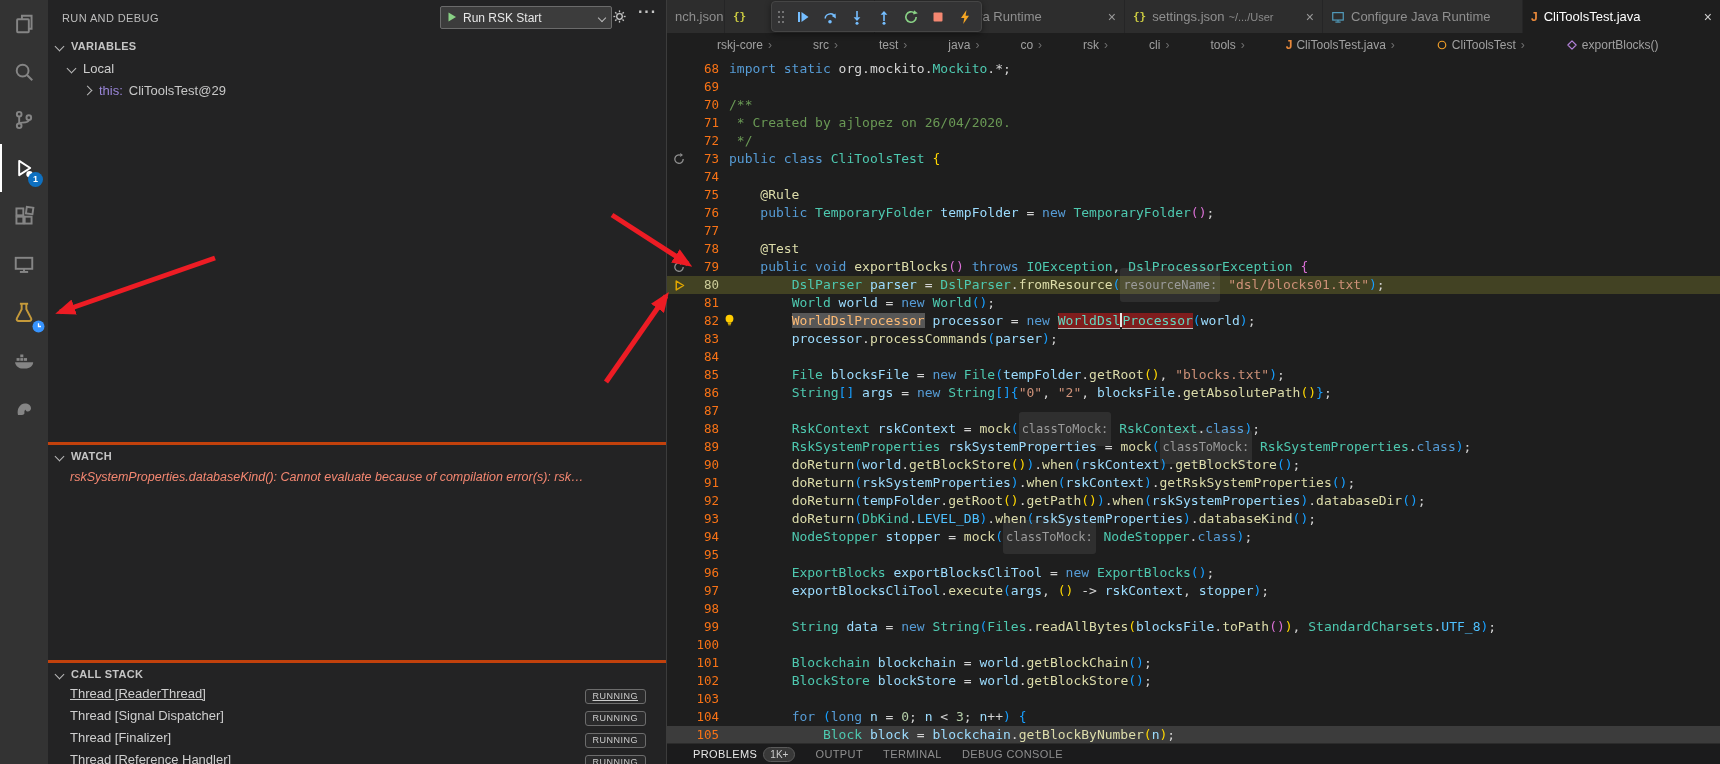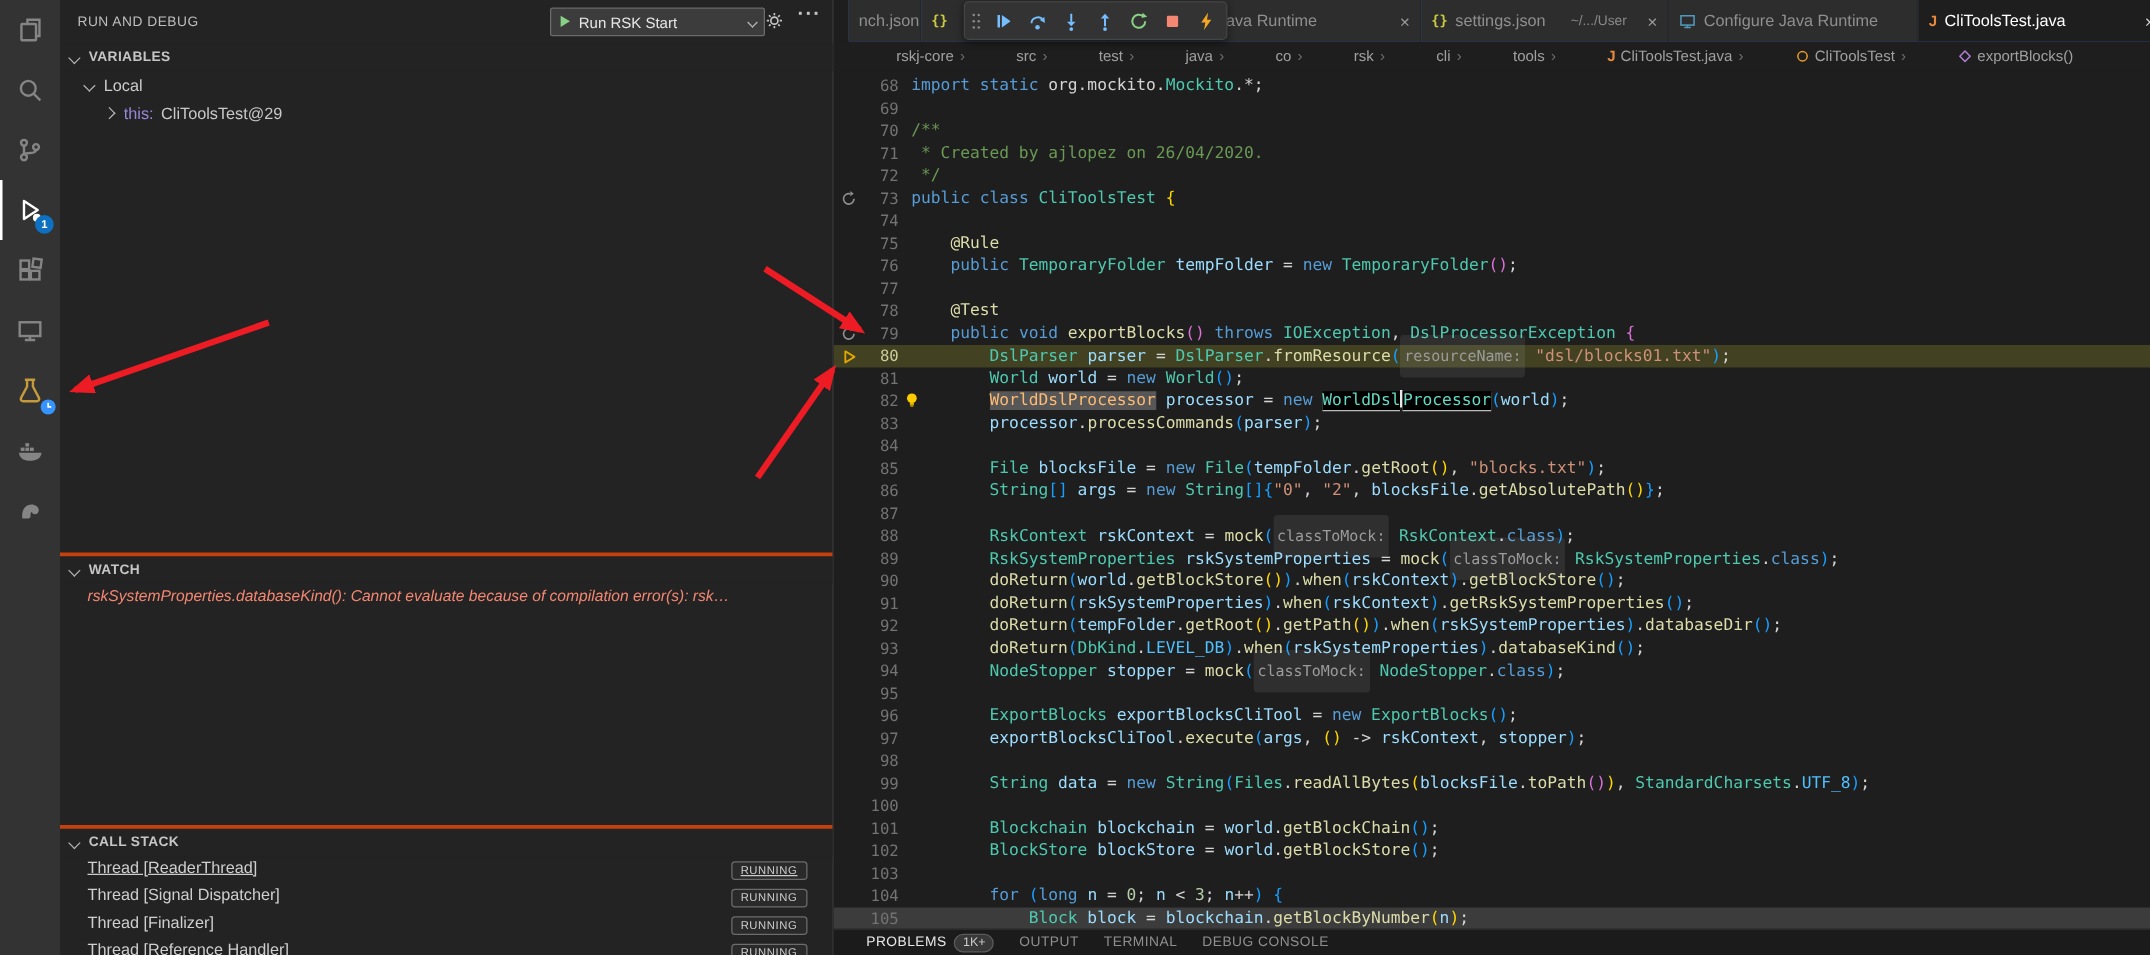--- a/index.html
+++ b/index.html
@@ -35,57 +35,57 @@
   .sb-row{position:absolute;left:0;right:0;height:22px;display:flex;align-items:center;color:#cccccc;cursor:pointer;white-space:nowrap;}
   .var-name{color:#9a86d9;}
   .var-val{color:#c8c8c8;margin-left:6px;}
   .watch-expr{color:#f48771;font-style:italic;font-size:12.5px;overflow:hidden;text-overflow:ellipsis;max-width:575px;}
   .thread-label{color:#cfcfcf;}
   .run-badge{position:absolute;right:10px;top:3px;font-size:9px;letter-spacing:.5px;color:#cccccc;
              border:1px solid #6c6c6c;border-radius:3px;padding:1.5px 7px;background:#2a2a2b;}
 
   
   .editor{position:absolute;left:667px;top:0;bottom:0;right:0;background:#1e1e1e;}
-  .tabbar{position:absolute;top:0;left:12px;right:0;height:33px;background:#3b82f6;display:flex;z-index:2;}
+  .tabbar{position:absolute;top:0;left:0;right:0;height:33px;background:#3b82f6;display:flex;z-index:2;}
   .tab{height:33px;display:flex;align-items:center;background:#2d2d2d;color:#8f8f8f;font-size:13px;
        border-right:1px solid #252526;padding:0 8px;box-sizing:border-box;cursor:pointer;overflow:hidden;white-space:nowrap;flex:none;}
   .tab.active{background:#1e1e1e;color:#ffffff;}
   .tab .t-icon{margin-right:6px;flex:none;display:flex;align-items:center;}
-  .tab .t-desc{font-size:11px;color:#8a8a8a;margin-left:20px;}
+  .tab .t-desc{font-size:11px;color:#8a8a8a;margin-left:4px;}
   .tab .t-close{margin-left:auto;padding-left:8px;color:#9a9a9a;font-size:14px;}
   .tab.active .t-close{color:#d0d0d0;}
   .json-glyph{color:#cbcb41;font-weight:bold;font-size:11px;font-family:"DejaVu Sans Mono",monospace;}
   .java-glyph{color:#e8883a;font-weight:bold;font-size:12px;}
 
   .dbg-toolbar{position:absolute;left:104px;top:1px;height:29px;background:#333334;border:1px solid #454545;border-radius:4px;
                display:flex;align-items:center;padding:0 6px 0 4px;gap:7px;box-shadow:0 2px 6px rgba(0,0,0,.45);z-index:6;}
   .dbg-btn{width:20px;height:20px;display:flex;align-items:center;justify-content:center;cursor:pointer;}
 
   .breadcrumb{position:absolute;top:33px;left:0;right:0;height:24px;display:flex;align-items:center;
               font-size:12px;color:#a0a0a0;padding-left:14px;background:#1e1e1e;white-space:nowrap;}
   .bc-sep{color:#6e6e6e;margin:0 5px;font-size:12px;}
   .bc-item{display:flex;align-items:center;gap:4px;cursor:pointer;padding-left:36px;}
 
   
   .code{position:absolute;top:57px;left:0;right:0;bottom:20px;overflow:hidden;
         font-family:"DejaVu Sans Mono",monospace;font-size:13px;padding-top:3px;}
   .ln-row{display:flex;height:18px;line-height:18px;white-space:pre;position:relative;}
   .ln-glyph{width:24px;flex:none;display:flex;align-items:center;justify-content:center;}
-  .ln-num{width:28px;flex:none;text-align:right;color:#737373;font-size:12.5px;}
+  .ln-num{width:28px;flex:none;text-align:right;color:#f97316;font-size:12.5px;}
   .ln-sp{width:10px;flex:none;}
   .ln-text{flex:1;color:#d4d4d4;}
   .row-debug{background:rgba(255,255,64,.16);}
   .row-debug .ln-num{color:#cdcd9a;}
   .row-dim{background:rgba(140,140,140,.28);}
   .tk-pl{color:#d4d4d4}.tk-kw{color:#569cd6}.tk-ty{color:#4ec9b0}.tk-fn{color:#dcdcaa}.tk-va{color:#9cdcfe}
   .tk-st{color:#ce9178}.tk-nu{color:#b5cea8}.tk-cm{color:#6a9955}.tk-an{color:#dcdcaa}.tk-cn{color:#4fc1ff}
   .tk-b1{color:#ffd700}.tk-b2{color:#da70d6}.tk-b3{color:#179fff}
   .tk-hint{color:#9b9b9b;background:rgba(255,255,255,.08);border-radius:3px;padding:10px 3px;font-size:12px;}
   .tk-wh{color:#fdba74;background:#575757;}
-  .tk-sl{color:#63d8c2;background:#000000;box-shadow:0 1px 0 #bcbcbc;}
+  .tk-sl{color:#63d8c2;background:#7f1d1d;box-shadow:0 1px 0 #bcbcbc;}
   .tk-cr{display:inline-block;width:2px;height:14px;background:#e8e8e8;vertical-align:-2px;}
   .bulb{position:absolute;left:56px;top:1px;}
 
   
   .panelbar{position:absolute;left:0;right:0;bottom:0;height:20px;background:#1b1b1c;border-top:1px solid #2b2b2b;
             display:flex;align-items:center;padding-left:26px;gap:20px;font-size:11px;letter-spacing:.4px;color:#8f8f8f;}
   .panel-tab{display:flex;align-items:center;gap:6px;cursor:pointer;white-space:nowrap;}
   .panel-tab.active{color:#e7e7e7;}
   .pt-badge{background:#383838;border:1px solid #5a5a5a;color:#cccccc;border-radius:9px;padding:0 6px;
             font-size:10px;letter-spacing:0;line-height:13px;}

